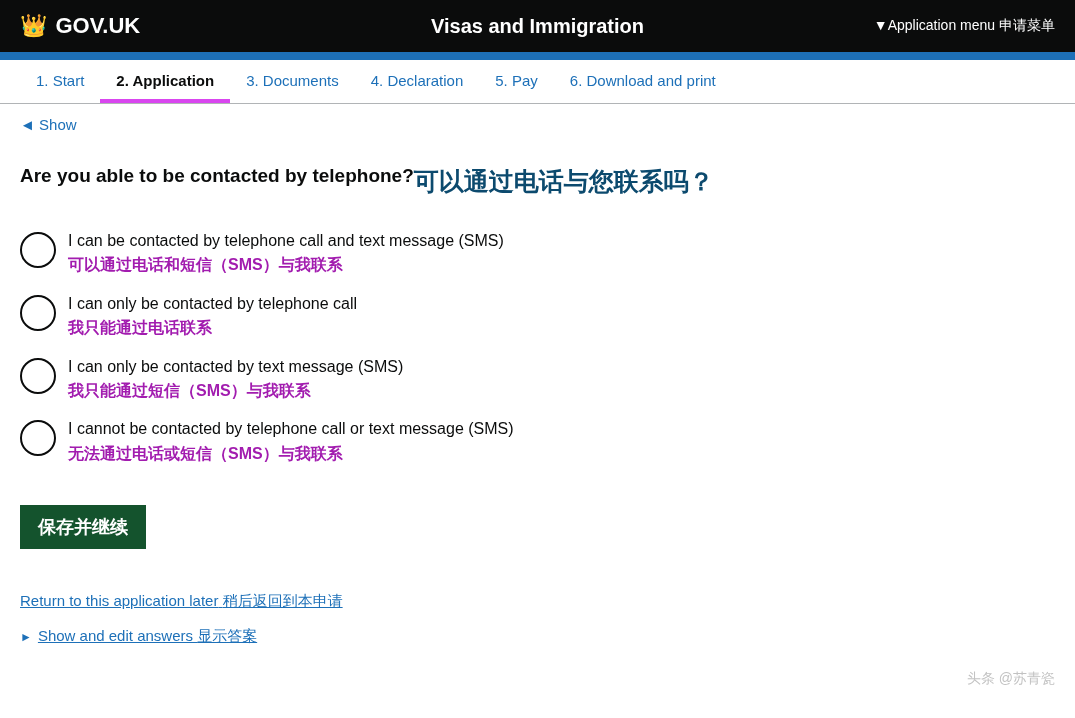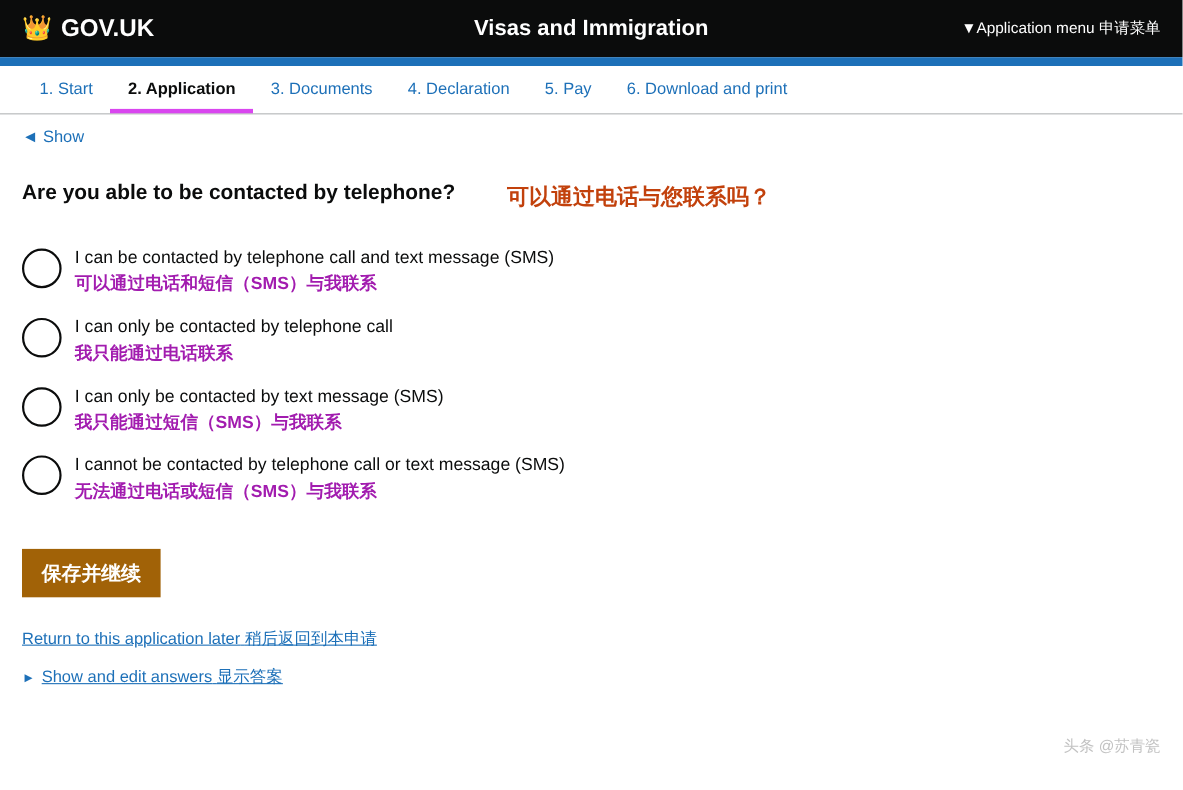--- a/index.html
+++ b/index.html
@@ -90,23 +90,22 @@
 
     
     .question-label {
       font-size: 19px;
       font-weight: bold;
       margin-bottom: 24px;
       display: flex;
       align-items: flex-start;
     }
     .question-label .chinese-text {
-      color: #c2410c;
-      font-size: 20px;
-      margin-left: 47px;
+      color: #0c4a6e;
+      font-size: 25px;
     }
 
     
     .radio-group {
       display: flex;
       flex-direction: column;
       gap: 0;
       margin-bottom: 32px;
     }
     .radio-option {
@@ -148,28 +147,28 @@
     }
     .option-text .chinese {
       color: #a21caf;
       font-size: 16px;
       font-weight: bold;
       line-height: 1.4;
     }
 
     
     .save-button {
-      background: #a16207;
+      background: #14532d;
       color: #fff;
       border: none;
       padding: 10px 18px;
       font-size: 18px;
       font-weight: bold;
       cursor: pointer;
-      margin-bottom: 28px;
+      margin-bottom: 43px;
     }
 
     
     .return-link {
       margin-bottom: 16px;
     }
     .return-link a {
       color: #1d70b8;
       font-size: 15px;
     }

